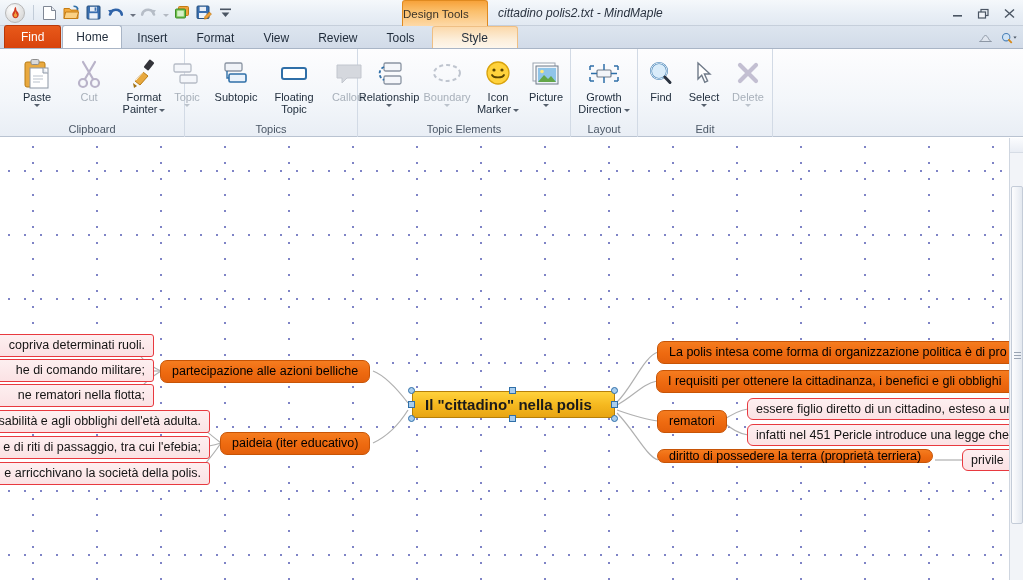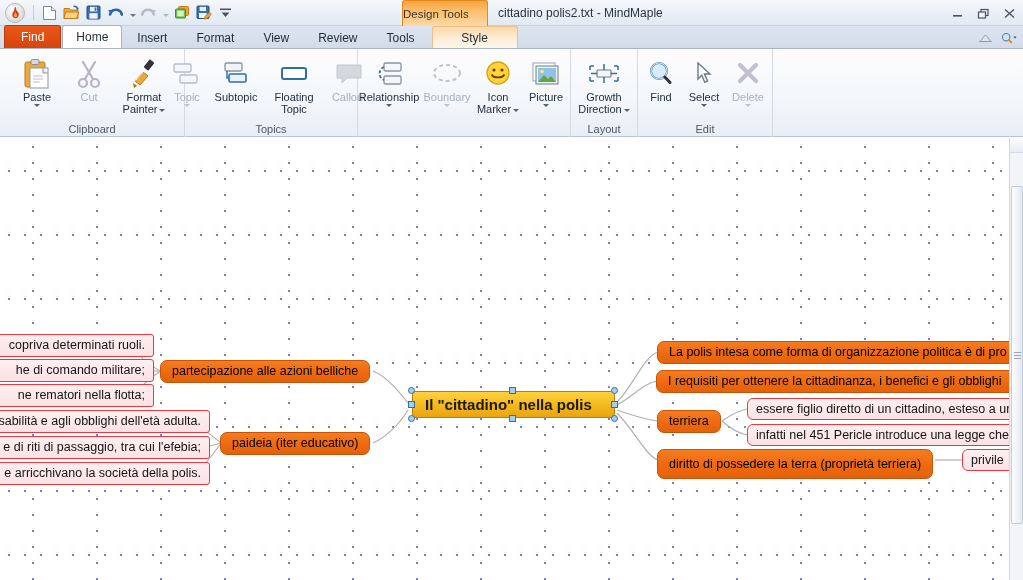--- a/index.html
+++ b/index.html
@@ -61,21 +61,21 @@
     border-left: 3px solid transparent;
     border-right: 3px solid transparent;
     border-top: 3px solid #6b7280;
   }
   .caret-dn.dim { border-top-color: #b3b9c2; }
 
   .wintitle {
     position: absolute;
     left: 498px; top: 0; height: 26px;
     display: flex; align-items: center;
-    font-size: 12px; color: #2a3340;
+    font-size: 12px; color: #2a3340; font-style: italic;
   }
   .winctrls {
     position: absolute; right: 6px; top: 0; height: 26px;
     display: flex; align-items: center; gap: 11px;
     color: #4a5563;
   }
   .winctrls span {
     font-size: 12px; line-height: 1;
     display: inline-flex; align-items: center; justify-content: center;
     width: 15px; height: 15px;
@@ -593,20 +593,21 @@
               <rect x="5" y="6" width="22" height="18" fill="#eef3f9" stroke="#6f7a88"></rect>
               <rect x="7" y="8" width="18" height="14" fill="#8fc4e8"></rect>
               <path d="M7 22l6-7 4 4 3-3 5 6z" fill="#63a648"></path>
               <circle cx="11" cy="11.5" r="1.8" fill="#ffe87a"></circle>
             </svg>
           </span>
           <span class="lbl">Picture</span>
           <i class="sub-caret"></i>
         </div>
       </div>
+      <div class="rgroup-label">Topic Elements</div>
     </div>
 
     <div class="rgroup" style="width:67px">
       <div class="rgroup-items">
         <div class="ritem wide" style="width:60px">
           <span class="glyph">
             <svg width="34" height="28" viewBox="0 0 34 28" aria-hidden="true">
               <rect x="10" y="10" width="14" height="7" rx="1" fill="#f2f5f9" stroke="#6f7a88" stroke-width="1.2"></rect>
               <g stroke="#2f6fa8" stroke-width="1.5" fill="none">
                 <path d="M10 13.5H4M24 13.5h6M17 10V4M17 17v6"></path>
@@ -724,23 +725,23 @@
       <div class="sel-handle" style="left:509px; top:277px;"></div>
       <div class="sel-handle round" style="left:611px; top:277px;"></div>
 
       <div class="node main" style="left:657px; top:203px; height:23px; width:380px;">
         <span>La polis intesa come forma di organizzazione politica è di pro</span>
       </div>
       <div class="node main" style="left:656px; top:232px; height:23px; width:382px;">
         <span>I requisiti per ottenere la cittadinanza, i benefici e gli obblighi</span>
       </div>
       <div class="node main" style="left:657px; top:272px; height:23px;">
-        <span>terriera</span>
-      </div>
-      <div class="node main" style="left:657px; top:311px; height:30px;">
+        <span>rematori</span>
+      </div>
+      <div class="node main" style="left:657px; top:311px; height:14px;">
         <span>diritto di possedere la terra (proprietà terriera)</span>
       </div>
 
       <div class="node sub" style="left:747px; top:260px; height:22px; width:300px;">
         <span>essere figlio diretto di un cittadino, esteso a una</span>
       </div>
       <div class="node sub" style="left:747px; top:286px; height:22px; width:300px;">
         <span>infatti nel 451 Pericle introduce una legge che li</span>
       </div>
       <div class="node sub" style="left:962px; top:311px; height:22px; width:90px;">

